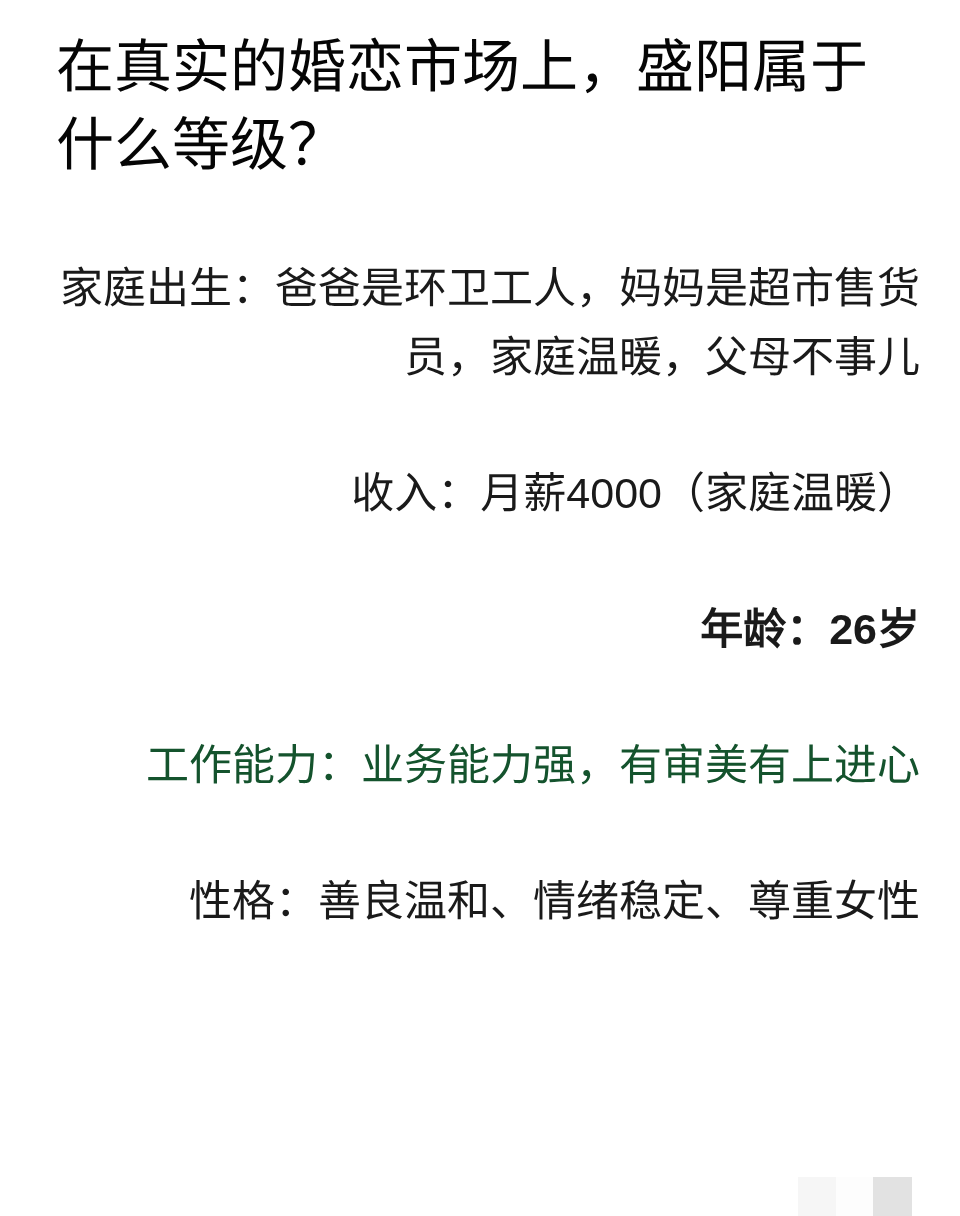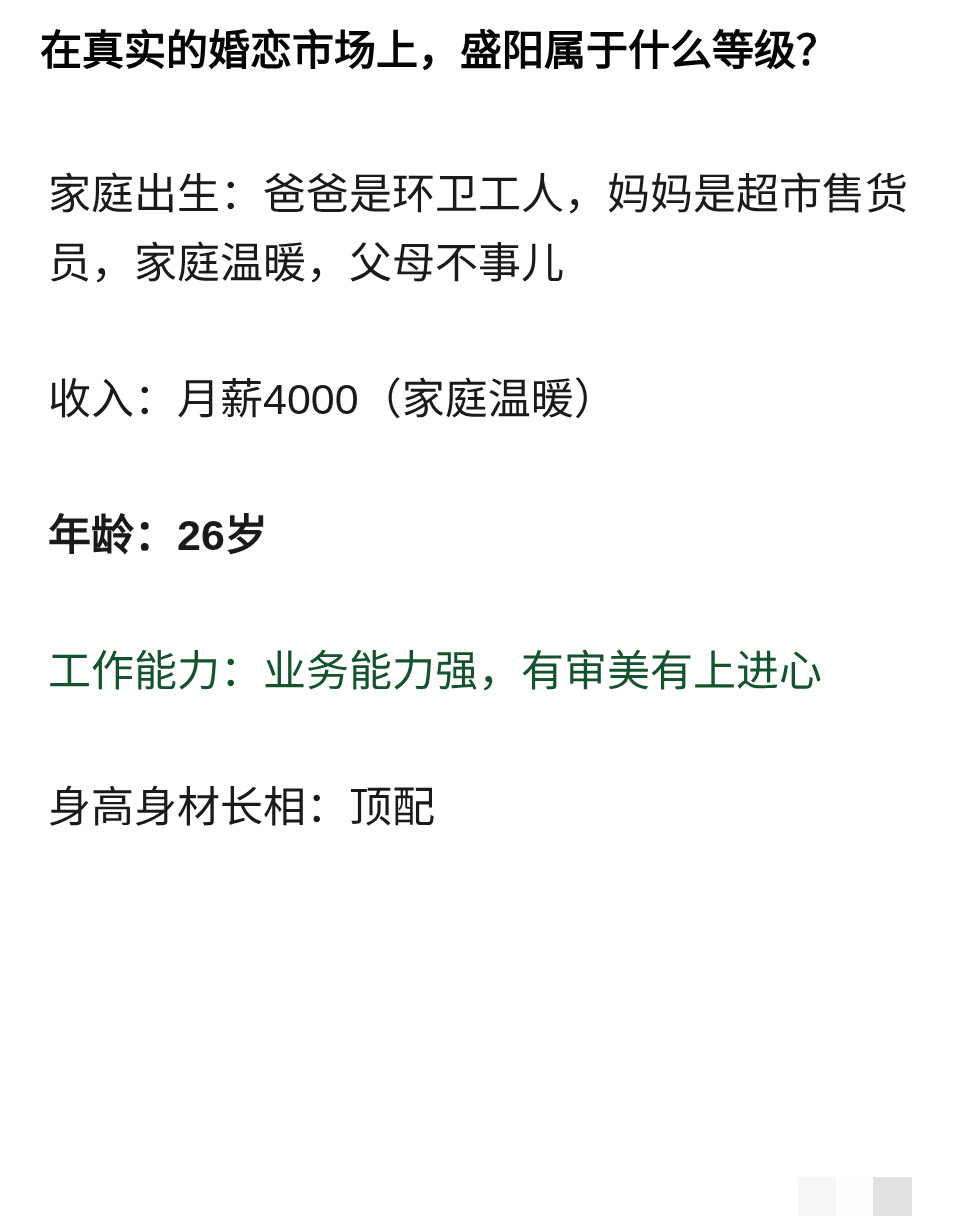--- a/index.html
+++ b/index.html
@@ -12,33 +12,34 @@
     width: 960px;
     height: 1216px;
     background: #ffffff;
     overflow: hidden;
     font-family: "Liberation Sans", "DejaVu Sans", sans-serif;
   }
   .content {
     padding: 12px 40px 0 40px;
   }
   .title {
-    margin: 0;
-    font-size: 42px;
+    margin: 16px;
+    font-size: 58px;
     line-height: 78px;
-    font-weight: 700;
+    font-weight: 400;
     color: #050505;
     letter-spacing: 0;
   }
   .para {
     font-size: 43px;
     line-height: 69px;
     font-weight: 400;
     color: #1a1a1a;
-    margin: 0 0 67px 8px;
+    margin: 0 0 67px 16px;
+    text-align: right;
   }
   .para.first {
     margin-top: 70px;
   }
   .watermark {
     position: absolute;
     left: 798px;
     top: 1177px;
     width: 114px;
     height: 39px;
@@ -58,22 +59,22 @@
 
     <p class="para first" style="color: rgb(26, 26, 26);">家庭出生：爸爸是环卫工人，妈妈是超市售货员，家庭温暖，父母不事儿</p>
 
 
     <p class="para" style="color: rgb(26, 26, 26);">收入：月薪4000（家庭温暖）</p>
 
     <p class="para" style="color: rgb(26, 26, 26); font-weight: bold;">年龄：26岁</p>
 
     <p class="para" style="color: #14532d;">工作能力：业务能力强，有审美有上进心</p>
 
+    <p class="para" style="color: rgb(26, 26, 26);">性格：善良温和、情绪稳定、尊重女性</p>
 
-    <p class="para" style="color: rgb(26, 26, 26);">身高身材长相：顶配</p>
   </div>
 
   <div class="watermark">
     <div class="wm-block wm-a" style="background: rgb(246, 246, 246);"></div>
     <div class="wm-block wm-b" style="background: rgb(253, 253, 253);"></div>
     <div class="wm-block wm-c" style="background: rgb(226, 226, 226);"></div>
   </div>
 </div>
 
 </body></html>

